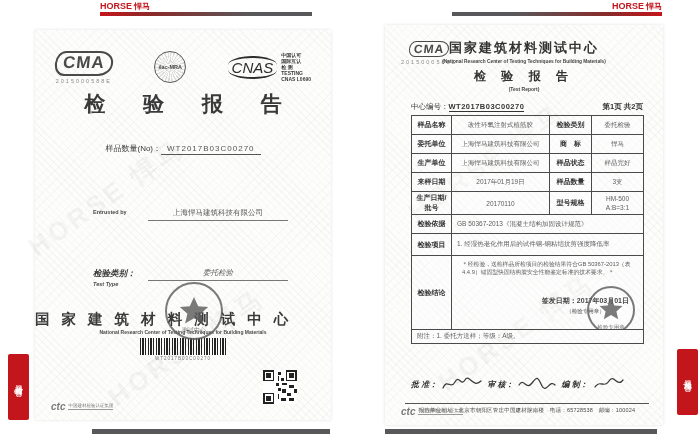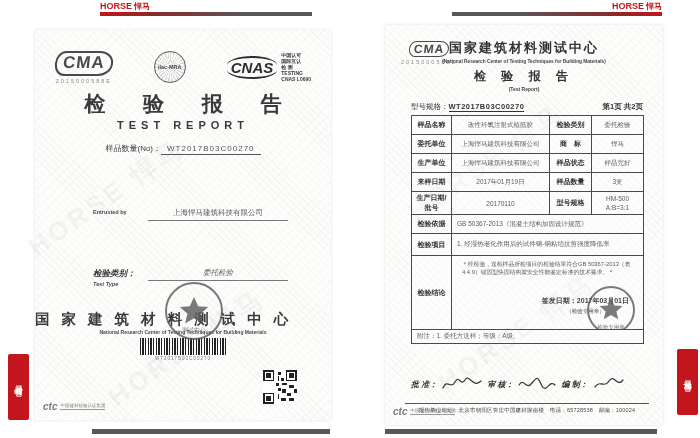--- a/index.html
+++ b/index.html
@@ -40,38 +40,38 @@
 
   
   .marksrow{position:absolute;left:20px;top:16px;width:256px;height:42px;display:flex;align-items:center;justify-content:space-between;}
   .cma{display:flex;flex-direction:column;align-items:center;color:#4a4a4a;}
   .cma .cmaletters{font-size:17px;font-weight:bold;letter-spacing:1px;border:2px solid #4a4a4a;border-radius:10px 14px 14px 10px/12px;padding:0px 6px 1px 6px;transform:skewX(-6deg);}
   .cma.small .cmaletters{font-size:12px;border-width:1.5px;padding:0 4px;}
   .cma .cmano{font-size:5.5px;letter-spacing:2px;color:#8a8a8a;margin-top:2px;}
   .ilac{width:30px;height:30px;border-radius:50%;border:1.5px solid #5a5a5a;display:flex;align-items:center;justify-content:center;font-size:5.5px;font-weight:bold;color:#444;
     background:repeating-conic-gradient(rgba(90,90,90,0.18) 0 6deg,transparent 6deg 14deg);}
   .cnaswrap{display:flex;align-items:center;}
-  .cnas{font-size:15px;font-weight:bold;font-style:italic;color:#2d2d2d;border-top:2px solid #2d2d2d;border-bottom:2px solid #2d2d2d;border-radius:50%/40%;padding:1px 4px;}
+  .cnas{font-size:15px;font-weight:normal;font-style:italic;color:#2d2d2d;border-top:2px solid #2d2d2d;border-bottom:2px solid #2d2d2d;border-radius:50%/40%;padding:1px 4px;}
   .cnastext{margin-left:4px;display:flex;flex-direction:column;font-size:5px;line-height:6px;color:#3c3c3c;font-weight:bold;}
   .covertitle{position:absolute;left:0;top:60px;width:100%;text-align:center;font-size:21px;font-weight:bold;letter-spacing:16px;color:#3a3a3a;text-indent:16px;}
   .coversub{position:absolute;left:0;top:89px;width:100%;text-align:center;font-size:11px;font-weight:bold;letter-spacing:5px;color:#3a3a3a;}
   .coverno{position:absolute;left:0;top:113px;width:100%;text-align:center;font-size:8px;color:#3a3a3a;}
   .coverno .val{border-bottom:1px solid #555;padding:0 6px 1px;letter-spacing:1px;color:#555;}
   .fieldrow{position:absolute;left:58px;width:200px;}
   .fieldrow .lab{font-size:8.5px;font-weight:bold;color:#3a3a3a;}
   .fieldrow .en{font-size:5.5px;font-weight:bold;color:#4a4a4a;margin-top:1px;}
   .fieldrow .val{position:absolute;left:55px;top:0;width:140px;text-align:center;font-size:7.5px;color:#5a5a5a;border-bottom:1px solid #777;padding-bottom:2px;}
   .orgname{position:absolute;left:0;top:280px;width:100%;font-size:14.5px;font-weight:bold;letter-spacing:4px;color:#3a3a3a;}
   .orgen{position:absolute;left:0;top:299px;width:100%;text-align:center;font-size:5px;font-weight:bold;color:#4a4a4a;}
   .barcode{position:absolute;left:105px;top:308px;width:86px;height:17px;
     background:repeating-linear-gradient(90deg,#222 0 1px,transparent 1px 2px,#222 2px 4px,transparent 4px 5px,#222 5px 6px,transparent 6px 8px);}
   .barcodeno{position:absolute;left:105px;top:326px;width:86px;text-align:center;font-size:4.5px;color:#777;letter-spacing:1px;}
   .qr{position:absolute;left:228px;top:340px;}
   .ctc{position:absolute;bottom:8px;left:8px;display:flex;align-items:center;color:#7a7a7a;}
-  .ctc .mark{font-size:10px;font-weight:bold;font-style:italic;}
+  .ctc .mark{font-size:10px;font-weight:bold;font-style:italic;margin-left:8px;}
   .ctc .sub{font-size:4.5px;margin-left:3px;border-bottom:1px solid #9a9a9a;padding-bottom:1px;}
   .seal{position:absolute;pointer-events:none;opacity:0.8;}
 
   
   .rp-head{position:absolute;left:0;top:14px;width:100%;text-align:center;}
   .rp-org{font-size:13px;font-weight:bold;letter-spacing:2px;color:#333;}
   .rp-orgen{font-size:4.8px;font-weight:bold;color:#444;margin-top:2px;}
   .rp-title{font-size:12px;font-weight:bold;letter-spacing:6px;color:#333;margin-top:4px;}
   .rp-titleen{font-size:5px;font-weight:bold;color:#444;margin-top:1px;}
   .rp-cma{position:absolute;left:16px;top:16px;}
@@ -125,21 +125,20 @@
         <span>中国认可</span>
         <span>国际互认</span>
         <span>检 测</span>
         <span>TESTING</span>
         <span>CNAS L0690</span>
       </span>
     </div>
   </div>
 
   <div class="covertitle">检 验 报 告</div>
-  <div class="coversub">TEST REPORT</div>
   <div class="coverno">
     <span>样品数量(No)：</span><span class="val">WT2017B03C00270</span>
   </div>
 
   <div class="fieldrow" style="top:178px;">
     <div class="en">Entrusted by</div>
     <div class="val">上海悍马建筑科技有限公司</div>
   </div>
   <div class="fieldrow" style="top:238px;font-style:italic;">
     <div class="lab">检验类别：</div>
@@ -179,21 +178,21 @@
     <span class="cmaletters">CMA</span>
     <span class="cmano">2015000588E</span>
   </div>
   <div class="rp-head">
     <div class="rp-org">国家建筑材料测试中心</div>
     <div class="rp-orgen">(National Research Center of Testing Techniques for Building Materials)</div>
     <div class="rp-title">检 验 报 告</div>
     <div class="rp-titleen">(Test Report)</div>
   </div>
   <div class="rp-noline">
-    <span><span>型号规格：</span><span class="no">WT2017B03C00270</span></span>
+    <span><span>中心编号：</span><span class="no">WT2017B03C00270</span></span>
     <span class="pages">第1页 共2页</span>
   </div>
 
   <table class="rpt">
     <colgroup>
         <col style="width:40px">
         <col style="width:98px">
         <col style="width:42px">
         <col style="width:52px">
       </colgroup>

